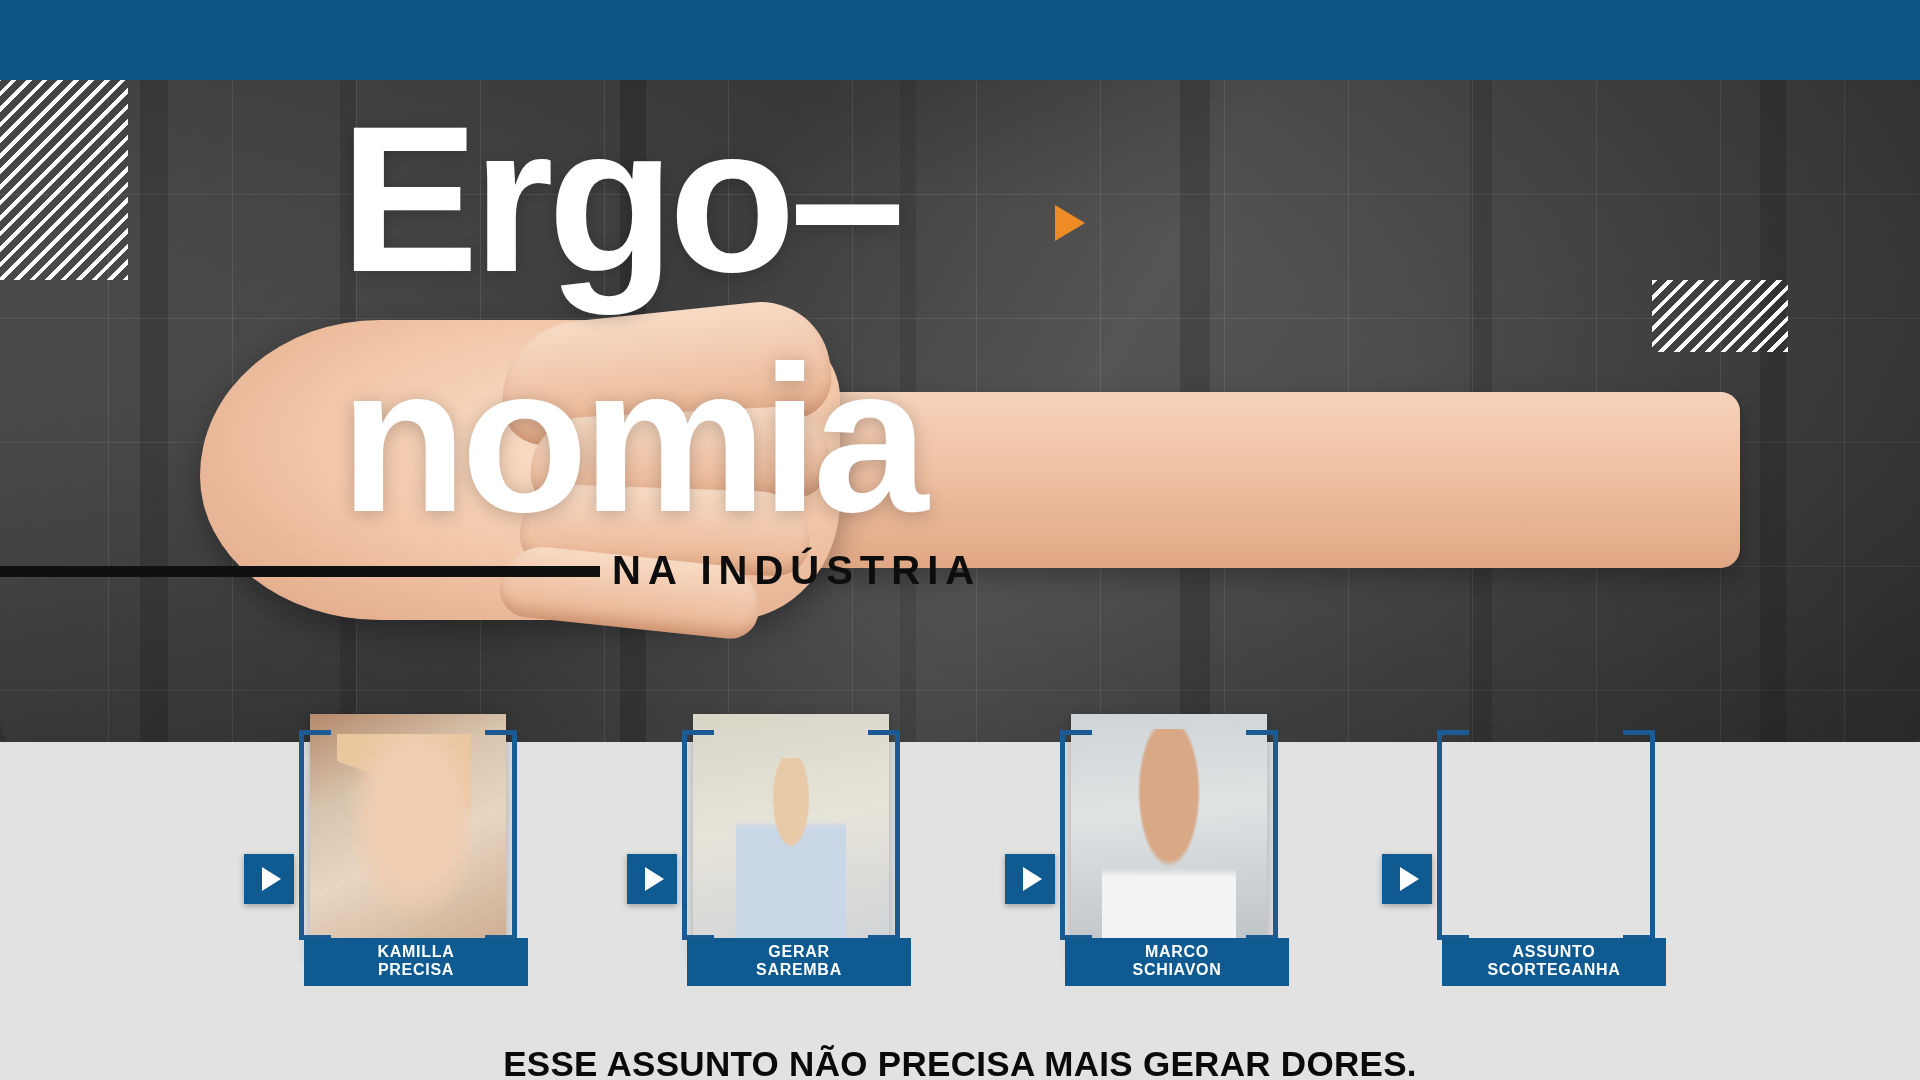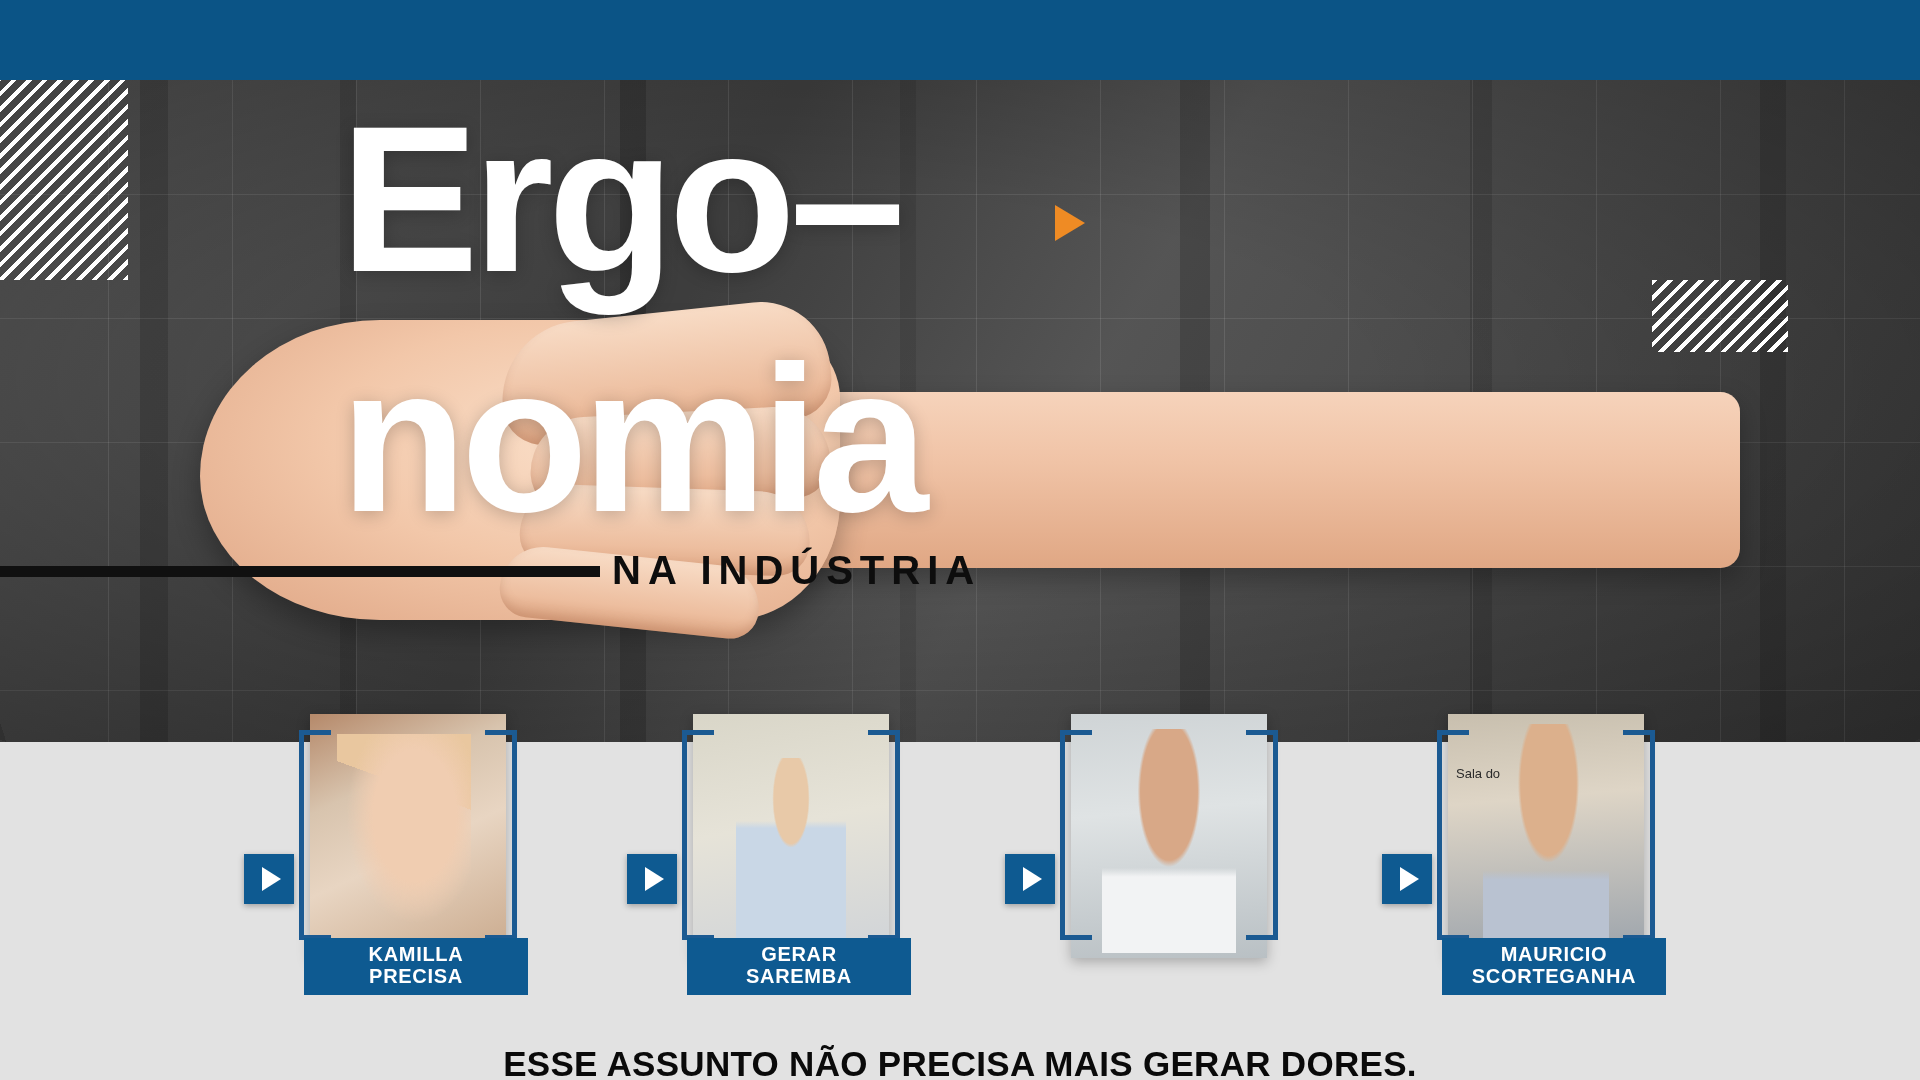--- a/index.html
+++ b/index.html
@@ -185,21 +185,21 @@
   }
 
   .nameplate {
     position:absolute; left:36px; top:238px; width:224px; min-height:46px;
     background:#0e5a91; color:#ffffff;
     display:flex; flex-direction:column; align-items:center; justify-content:center;
     padding:5px 6px 7px;
     text-align:center;
   }
   .nameplate span {
-    font-size:20px; font-weight:700; letter-spacing:.7px; line-height:1.12;
+    font-size:16px; font-weight:700; letter-spacing:.7px; line-height:1.12;
   }
 
   
   .tagline {
     position:absolute; left:0; top:1044px; width:1920px; text-align:center;
     color:#0a0a0a; font-size:35px; font-weight:700; letter-spacing:.3px;
     z-index:10;
   }
 
   
@@ -314,38 +314,38 @@
       </div>
       <div class="brk" style="left:31px; top:30px;  width:5px;  height:210px;"></div>
       <div class="brk" style="left:31px; top:30px;  width:32px; height:5px;"></div>
       <div class="brk" style="left:31px; top:235px; width:32px; height:5px;"></div>
       <div class="brk" style="left:244px;top:30px;  width:5px;  height:210px;"></div>
       <div class="brk" style="left:217px;top:30px;  width:32px; height:5px;"></div>
       <div class="brk" style="left:217px;top:235px; width:32px; height:5px;"></div>
       <div class="playbtn">
         <i></i>
       </div>
+      <div class="nameplate">
+        <span>MARCO</span>
+        <span>SCHIAVON</span>
+      </div>
     </div>
 
     <div class="speaker sp4">
-      <div class="photo">
-        <div class="photo-inner ph-4"></div>
-        <div class="ph-label">Sala do</div>
-      </div>
       <div class="brk" style="left:31px; top:30px;  width:5px;  height:210px;"></div>
       <div class="brk" style="left:31px; top:30px;  width:32px; height:5px;"></div>
       <div class="brk" style="left:31px; top:235px; width:32px; height:5px;"></div>
       <div class="brk" style="left:244px;top:30px;  width:5px;  height:210px;"></div>
       <div class="brk" style="left:217px;top:30px;  width:32px; height:5px;"></div>
       <div class="brk" style="left:217px;top:235px; width:32px; height:5px;"></div>
       <div class="playbtn">
         <i></i>
       </div>
       <div class="nameplate">
-        <span>MAURICIO</span>
+        <span>ASSUNTO</span>
         <span>SCORTEGANHA</span>
       </div>
     </div>
 
   </div>
 
   <div class="tagline">ESSE ASSUNTO NÃO PRECISA MAIS GERAR DORES.</div>
 
 </div>
 

